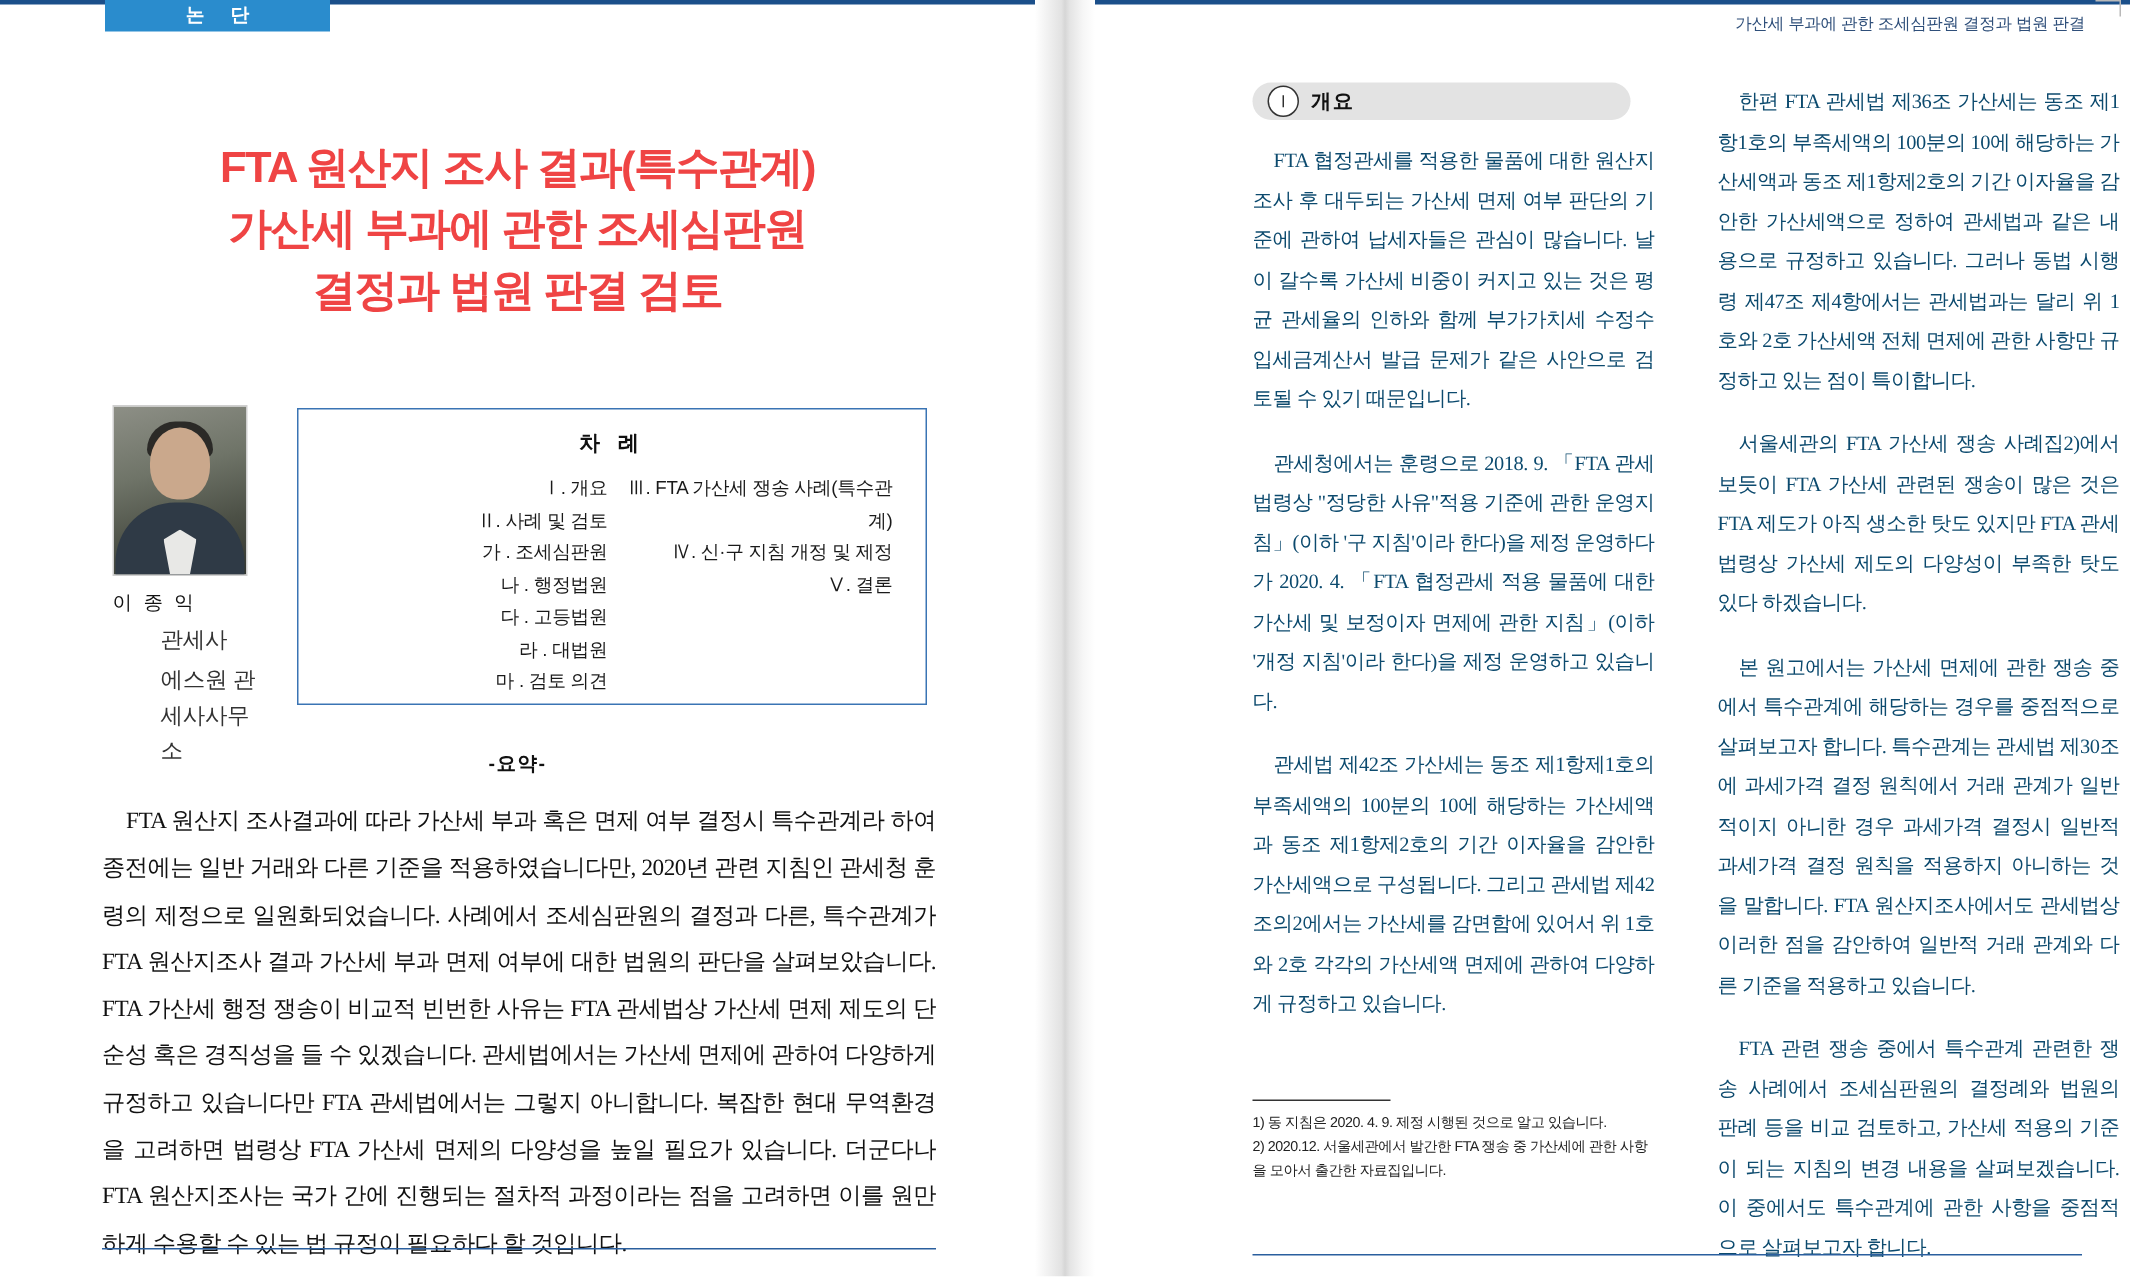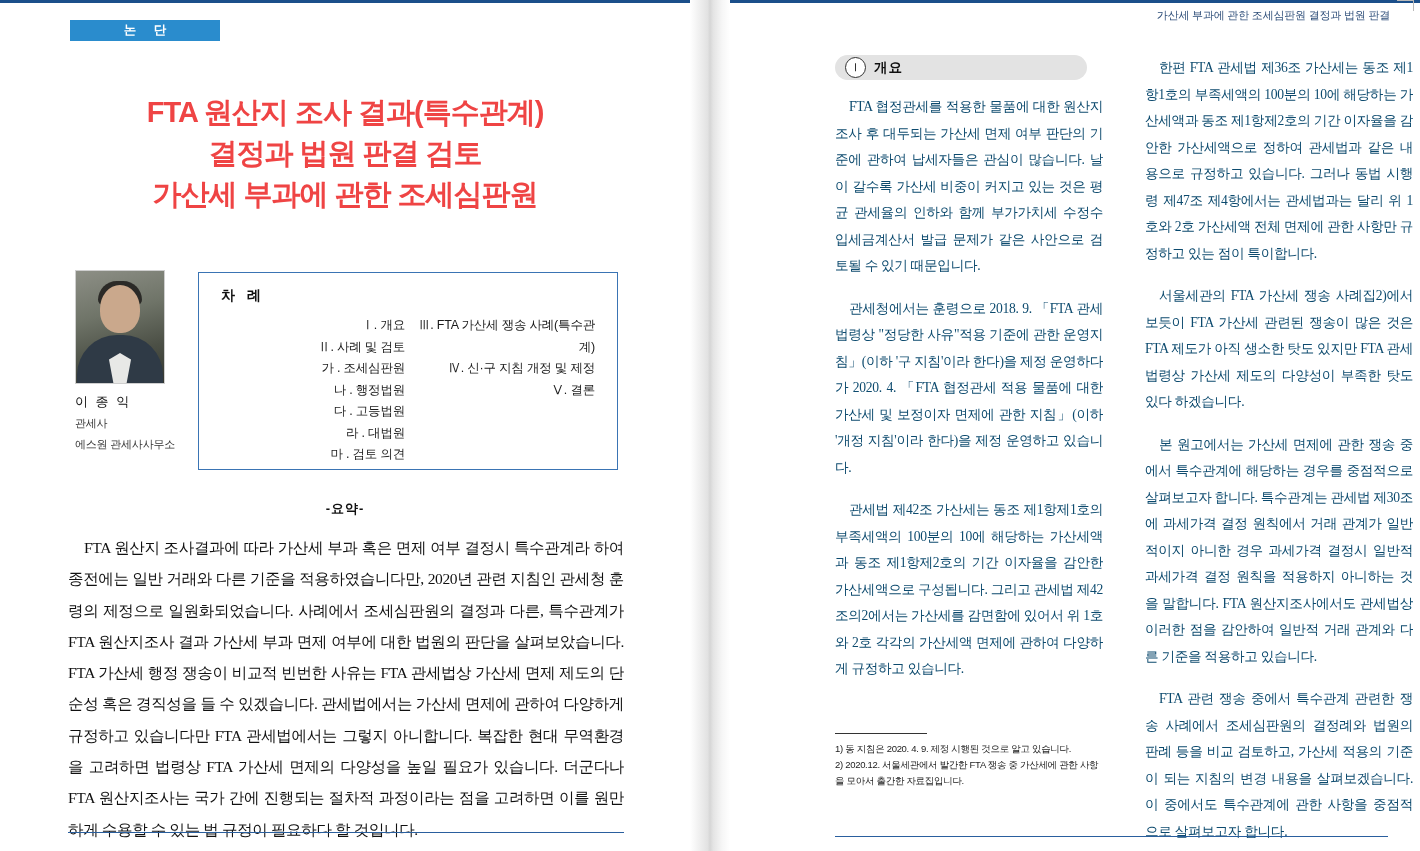--- a/index.html
+++ b/index.html
@@ -59,21 +59,20 @@
     height: 21px;
     background: #2a8ccd;
     color: #ffffff;
     font-family: "Liberation Sans", sans-serif;
     font-size: 12.5px;
     font-weight: bold;
     letter-spacing: 7px;
     text-align: center;
     line-height: 21px;
     text-indent: 7px;
-    margin-top: 20px;
   }
   .running-head {
     position: absolute;
     top: 8px;
     right: 30px;
     font-family: "Liberation Sans", sans-serif;
     font-size: 11px;
     color: #2f4f7a;
     letter-spacing: -0.2px;
   }
@@ -140,39 +139,40 @@
     margin-top: 9px;
     font-family: "Liberation Sans", sans-serif;
     font-weight: normal;
     font-size: 13px;
     letter-spacing: 2px;
     color: #111;
   }
   .author-meta {
     margin-top: 4px;
     font-family: "Liberation Sans", sans-serif;
-    font-size: 11px;
+    font-size: 15px;
     line-height: 1.55;
     color: #333;
     letter-spacing: -0.2px;
+    margin-left: 32px;
   }
 
   
   .toc-box {
     position: absolute;
     top: 272px;
     left: 198px;
     width: 420px;
     height: 198px;
     border: 1px solid #3a74b4;
     box-sizing: border-box;
     padding: 14px 22px 10px 22px;
   }
   .toc-title {
-    text-align: left;
+    text-align: center;
     font-family: "Liberation Sans", sans-serif;
     font-size: 14px;
     font-weight: bold;
     letter-spacing: 4px;
     color: #111;
     margin-bottom: 10px;
   }
   .toc-cols {
     display: flex;
     font-family: "Liberation Sans", sans-serif;
@@ -313,22 +313,22 @@
 <body>
 
 <div class="page">
 
   <div class="left-page">
     <div class="top-rule"></div>
     <div class="section-tab">논 단</div>
 
     <div class="doc-title">
       <div>FTA 원산지 조사 결과(특수관계)</div>
+      <div>가산세 부과에 관한 조세심판원</div>
       <div>결정과 법원 판결 검토</div>
-      <div>가산세 부과에 관한 조세심판원</div>
     </div>
 
     <div class="author-block">
       <div class="author-photo">
         <div class="body"></div>
         <div class="shirt"></div>
         <div class="hair"></div>
         <div class="face"></div>
       </div>
       <div class="author-name">이 종 익</div>

